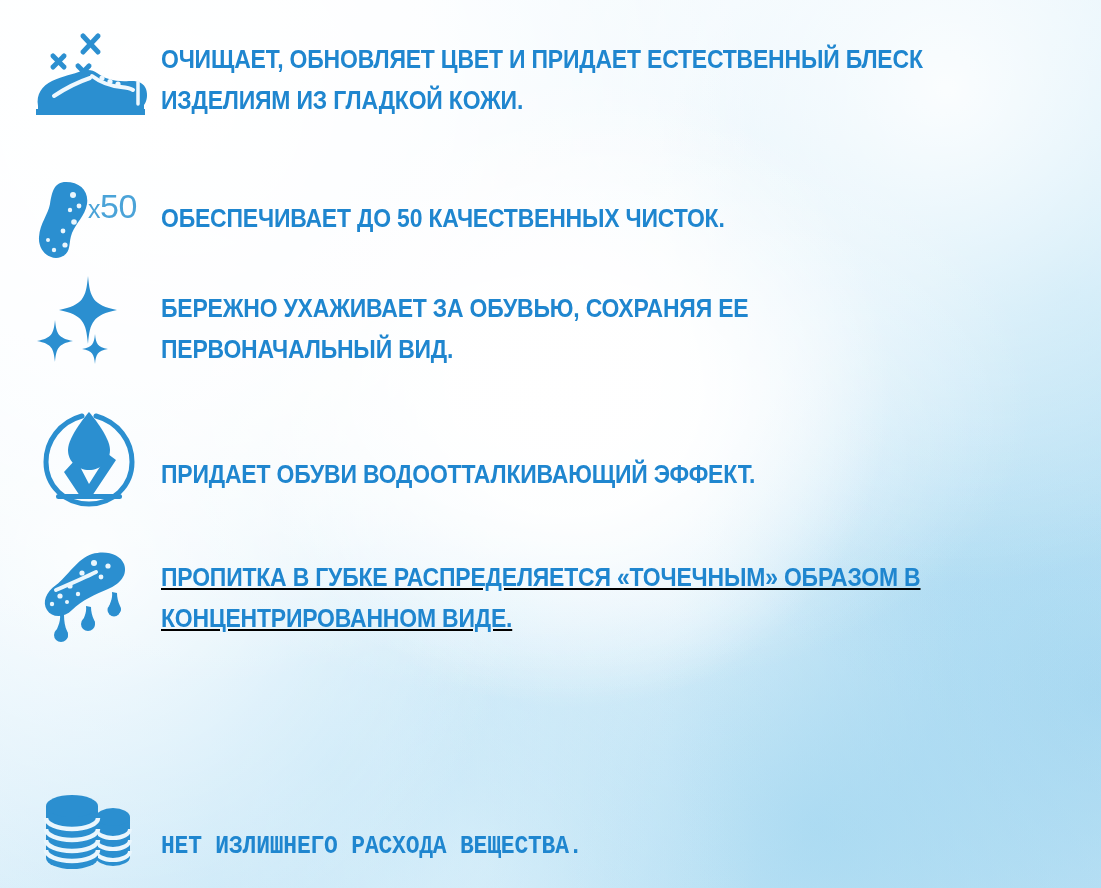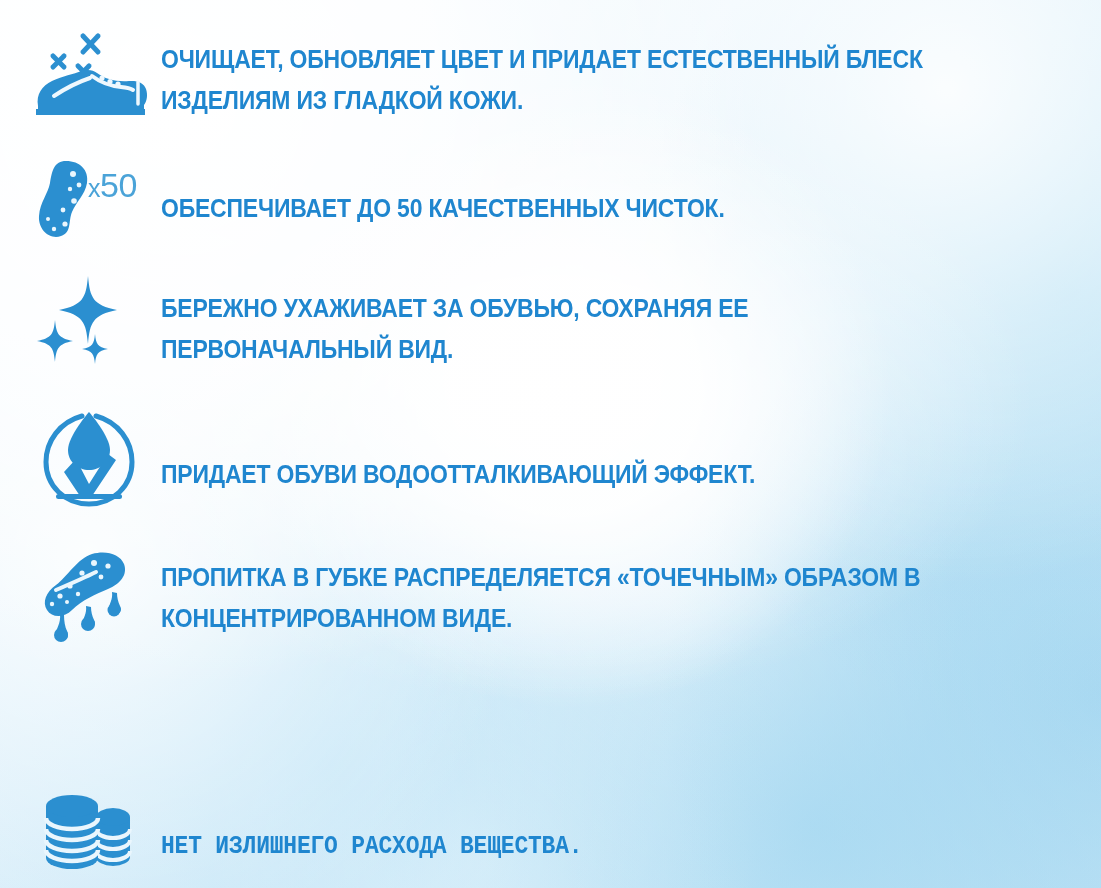--- a/index.html
+++ b/index.html
@@ -80,26 +80,26 @@
     transform: scaleX(0.9);
     transform-origin: left center;
     white-space: pre-line;
     padding-top: 2px;
   }
 
   
   #feature-0 { top: 30px; }
   #feature-0 .f-icon { height: 92px; }
   #feature-1 { top: 162px; }
-  #feature-1 .f-icon { height: 74px; }
+  #feature-1 .f-icon { height: 74px; margin-top: 21px; }
   #feature-2 { top: 272px; }
   #feature-2 .f-icon { height: 100px; }
   #feature-3 { top: 406px; }
   #feature-3 .f-icon { height: 104px; }
-  #feature-4 { top: 540px; }
+  #feature-4 { top: 540px; text-decoration: underline; }
   #feature-4 .f-icon { height: 104px; }
   #feature-5 { top: 668px; }
   #feature-5 .f-icon { height: 100px; }
   #feature-6 { top: 788px; font-family: Liberation Mono, monospace; }
   #feature-6 .f-icon { height: 92px; }
 
   
   .feature.one-line .f-text { padding-top: 0; }
   #feature-1 .f-text { margin-top: 18px; }
   #feature-3 .f-text { margin-top: 32px; }

